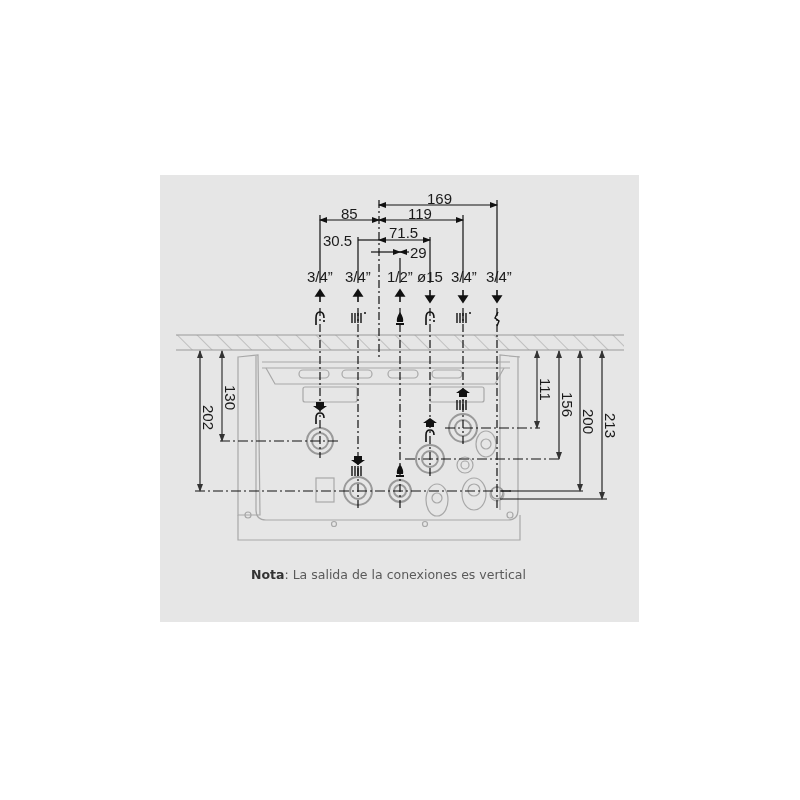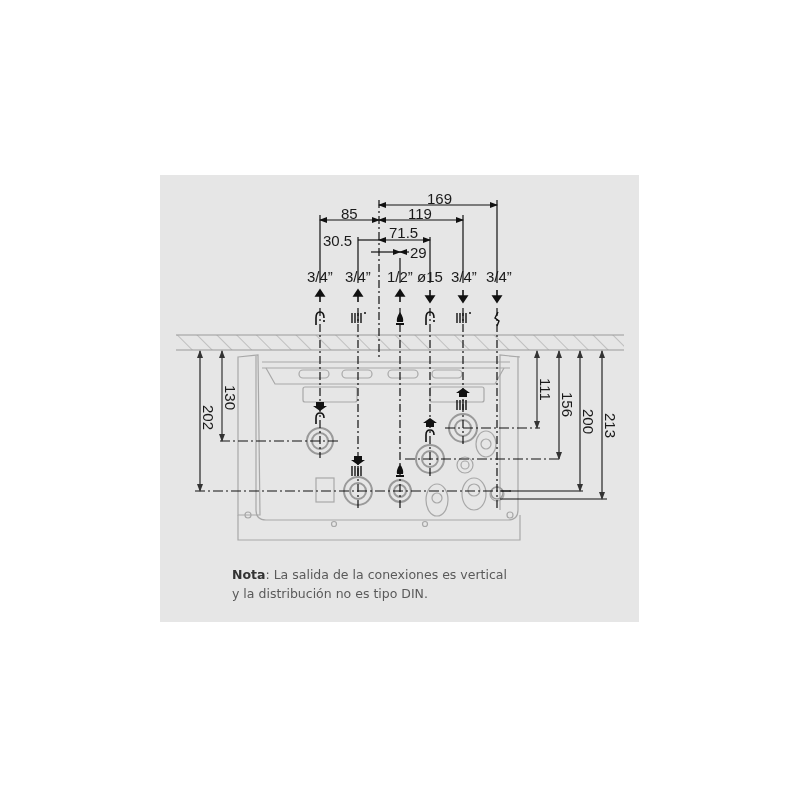--- a/index.html
+++ b/index.html
@@ -1,20 +1,20 @@
 <!DOCTYPE html>
 <html><head>
   <meta charset="utf-8">
   <style>
     html, body { margin: 0; padding: 0; background: #ffffff; }
     body { width: 800px; height: 800px; position: relative; overflow: hidden; font-family: "Liberation Sans", sans-serif; }
     #panel { position: absolute; left: 160px; top: 175px; width: 479px; height: 447px; background: #e6e6e6; }
     #diagram { position: absolute; left: 0; top: 0; width: 800px; height: 800px; }
     .dimtxt { font-family: "Liberation Sans", sans-serif; font-size: 15px; fill: #1a1a1a; }
-    .note { position: absolute; left: 232px; top: 565px; width: 320px; font-family: "DejaVu Sans", sans-serif; font-size: 12.5px; line-height: 19px; color: #5a5a5a; }
+    .note { position: absolute; left: 251px; top: 565px; width: 320px; font-family: "DejaVu Sans", sans-serif; font-size: 12.5px; line-height: 19px; color: #5a5a5a; }
     .note b { color: #333; font-weight: bold; }
   </style>
 </head>
 <body>
 
 <div id="panel"></div>
 
 <svg id="diagram" viewBox="0 0 800 800" xmlns="http://www.w3.org/2000/svg">
   <defs>
     <pattern id="hatch" patternUnits="userSpaceOnUse" width="14" height="14" patternTransform="rotate(-45)">
@@ -249,14 +249,13 @@
     <line x1="602" y1="351" x2="602" y2="499" stroke="#555" stroke-width="1.6" marker-start="url(#ahgs)" marker-end="url(#ahg)"></line>
   </g>
   <text class="dimtxt" transform="translate(540,378) rotate(90)">111</text>
   <text class="dimtxt" transform="translate(562,392) rotate(90)">156</text>
   <text class="dimtxt" transform="translate(583,409) rotate(90)">200</text>
   <text class="dimtxt" transform="translate(605,413) rotate(90)">213</text>
 </svg>
 
 <div class="note">
   <b>Nota</b><span>: La salida de la conexiones es vertical</span><br>
-  <span>y la distribución no es tipo DIN.</span>
 </div>
 
 </body></html>

